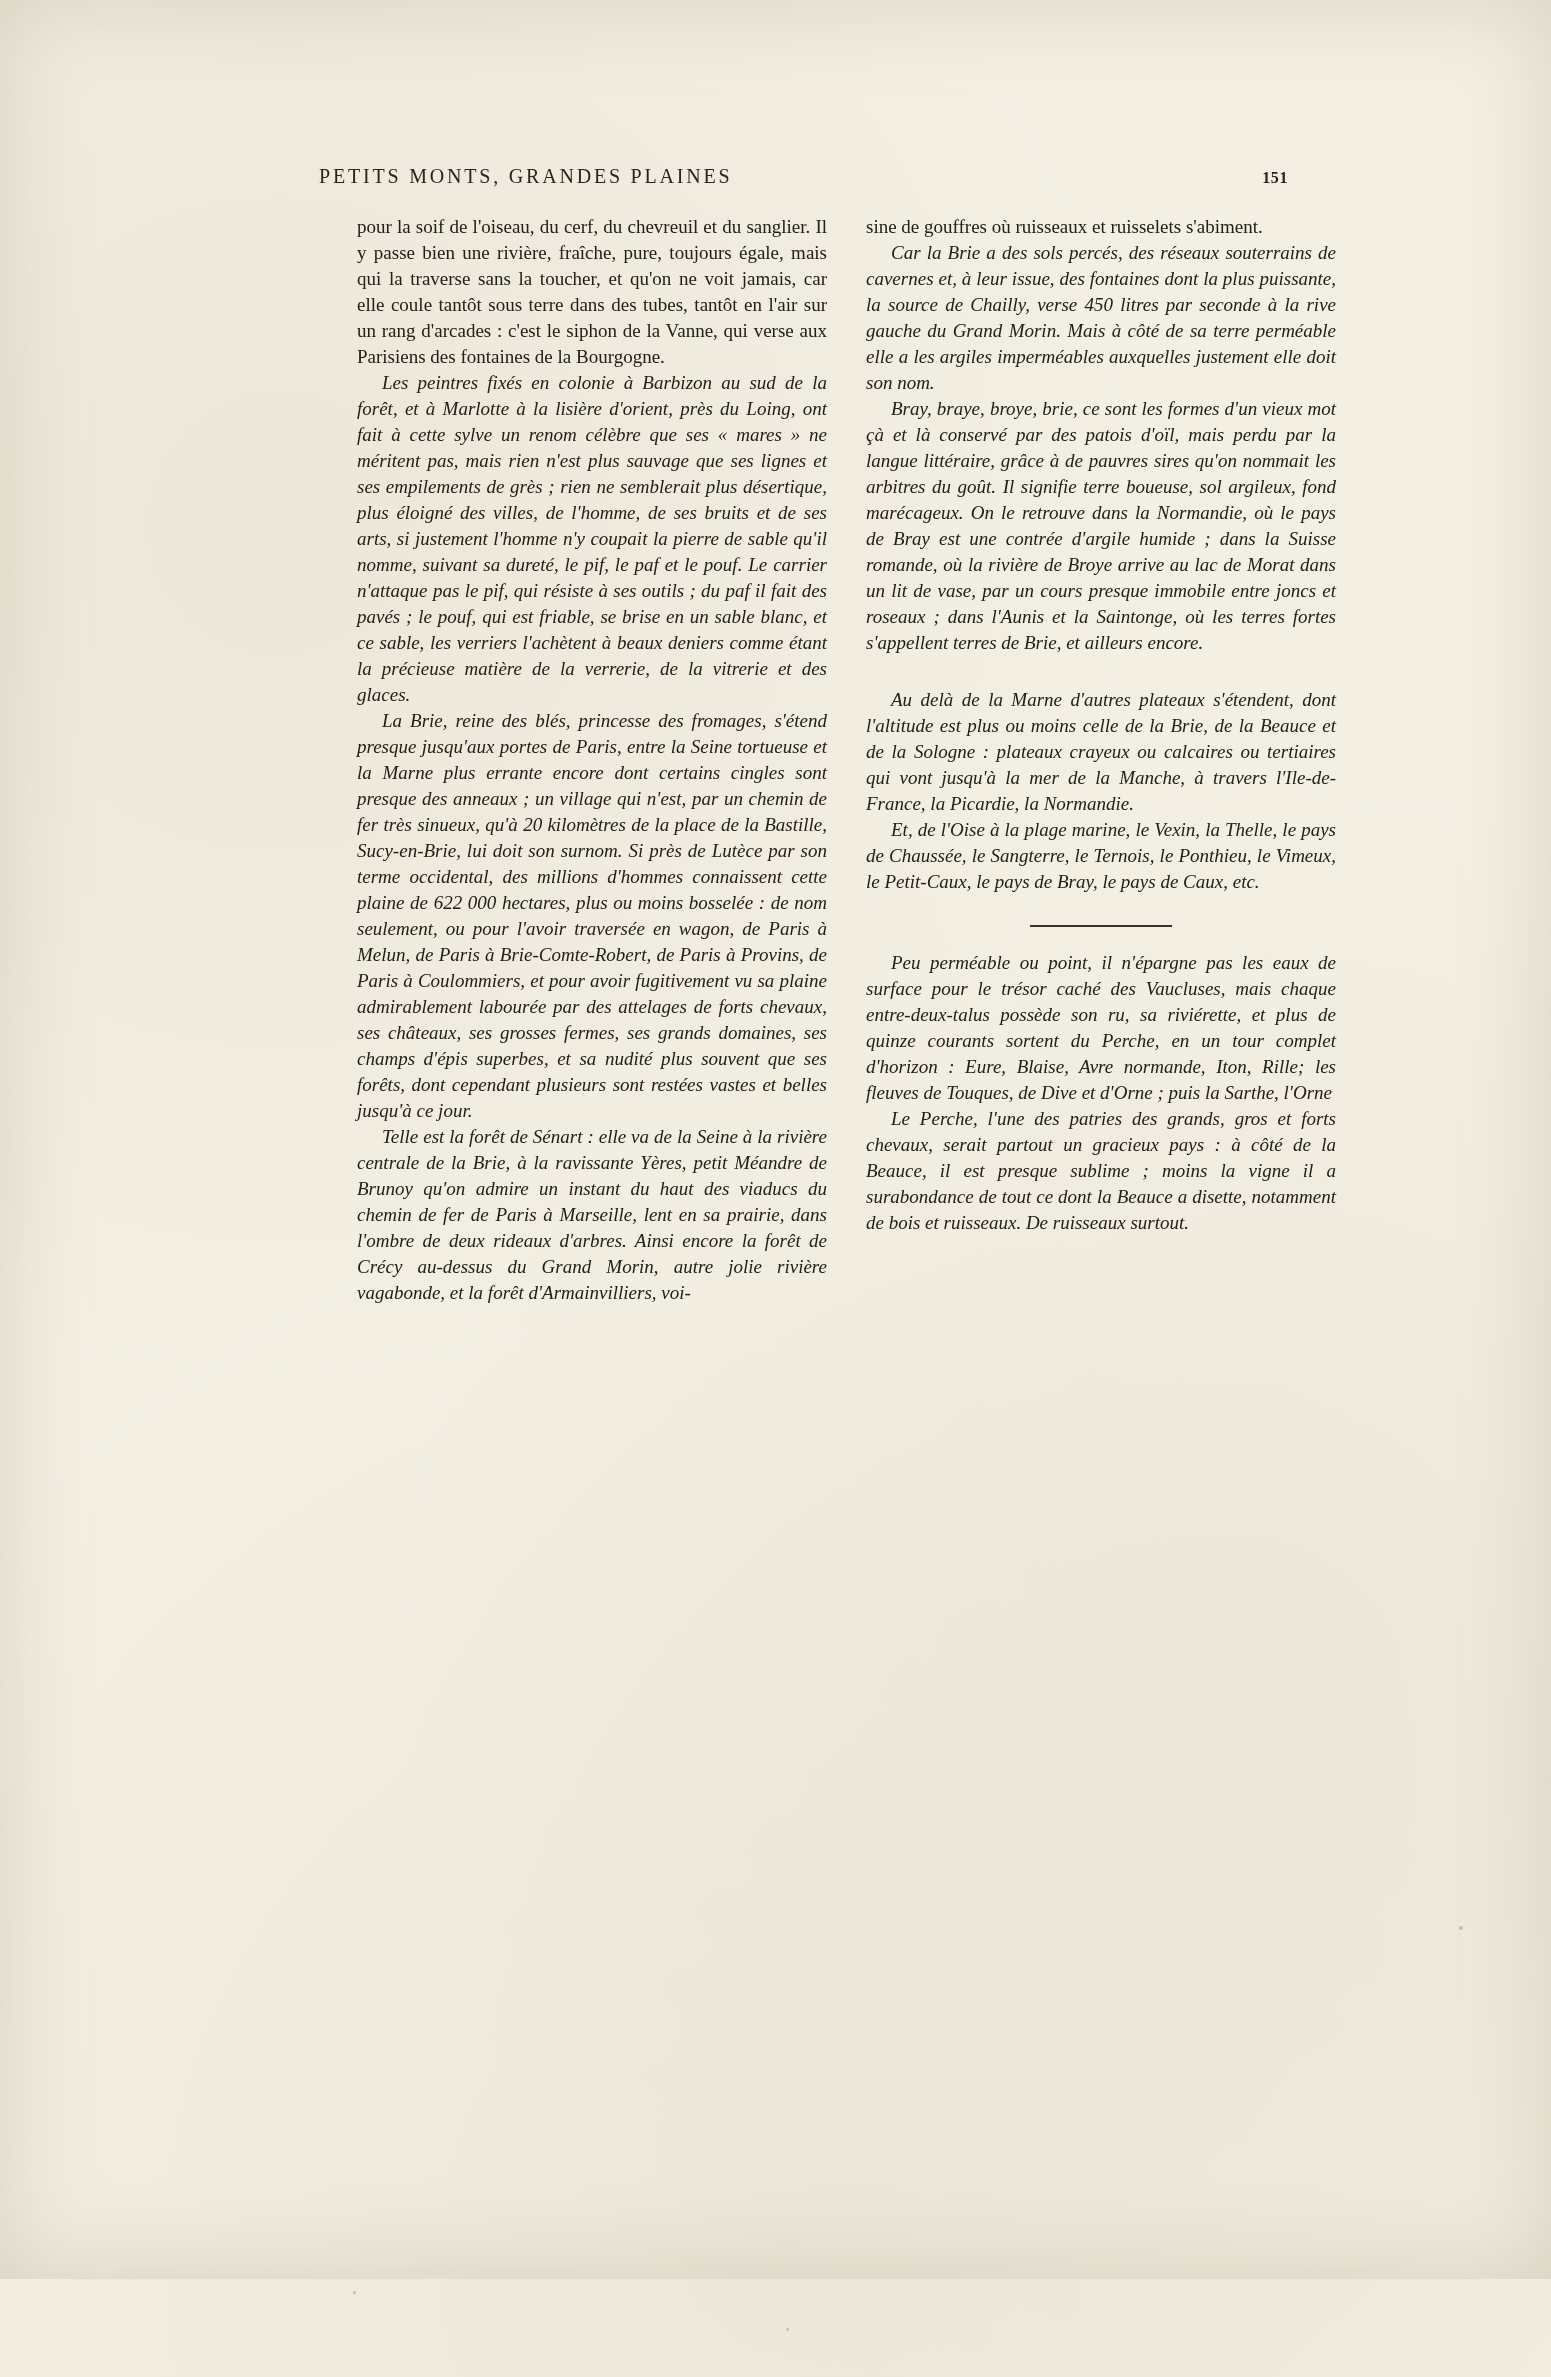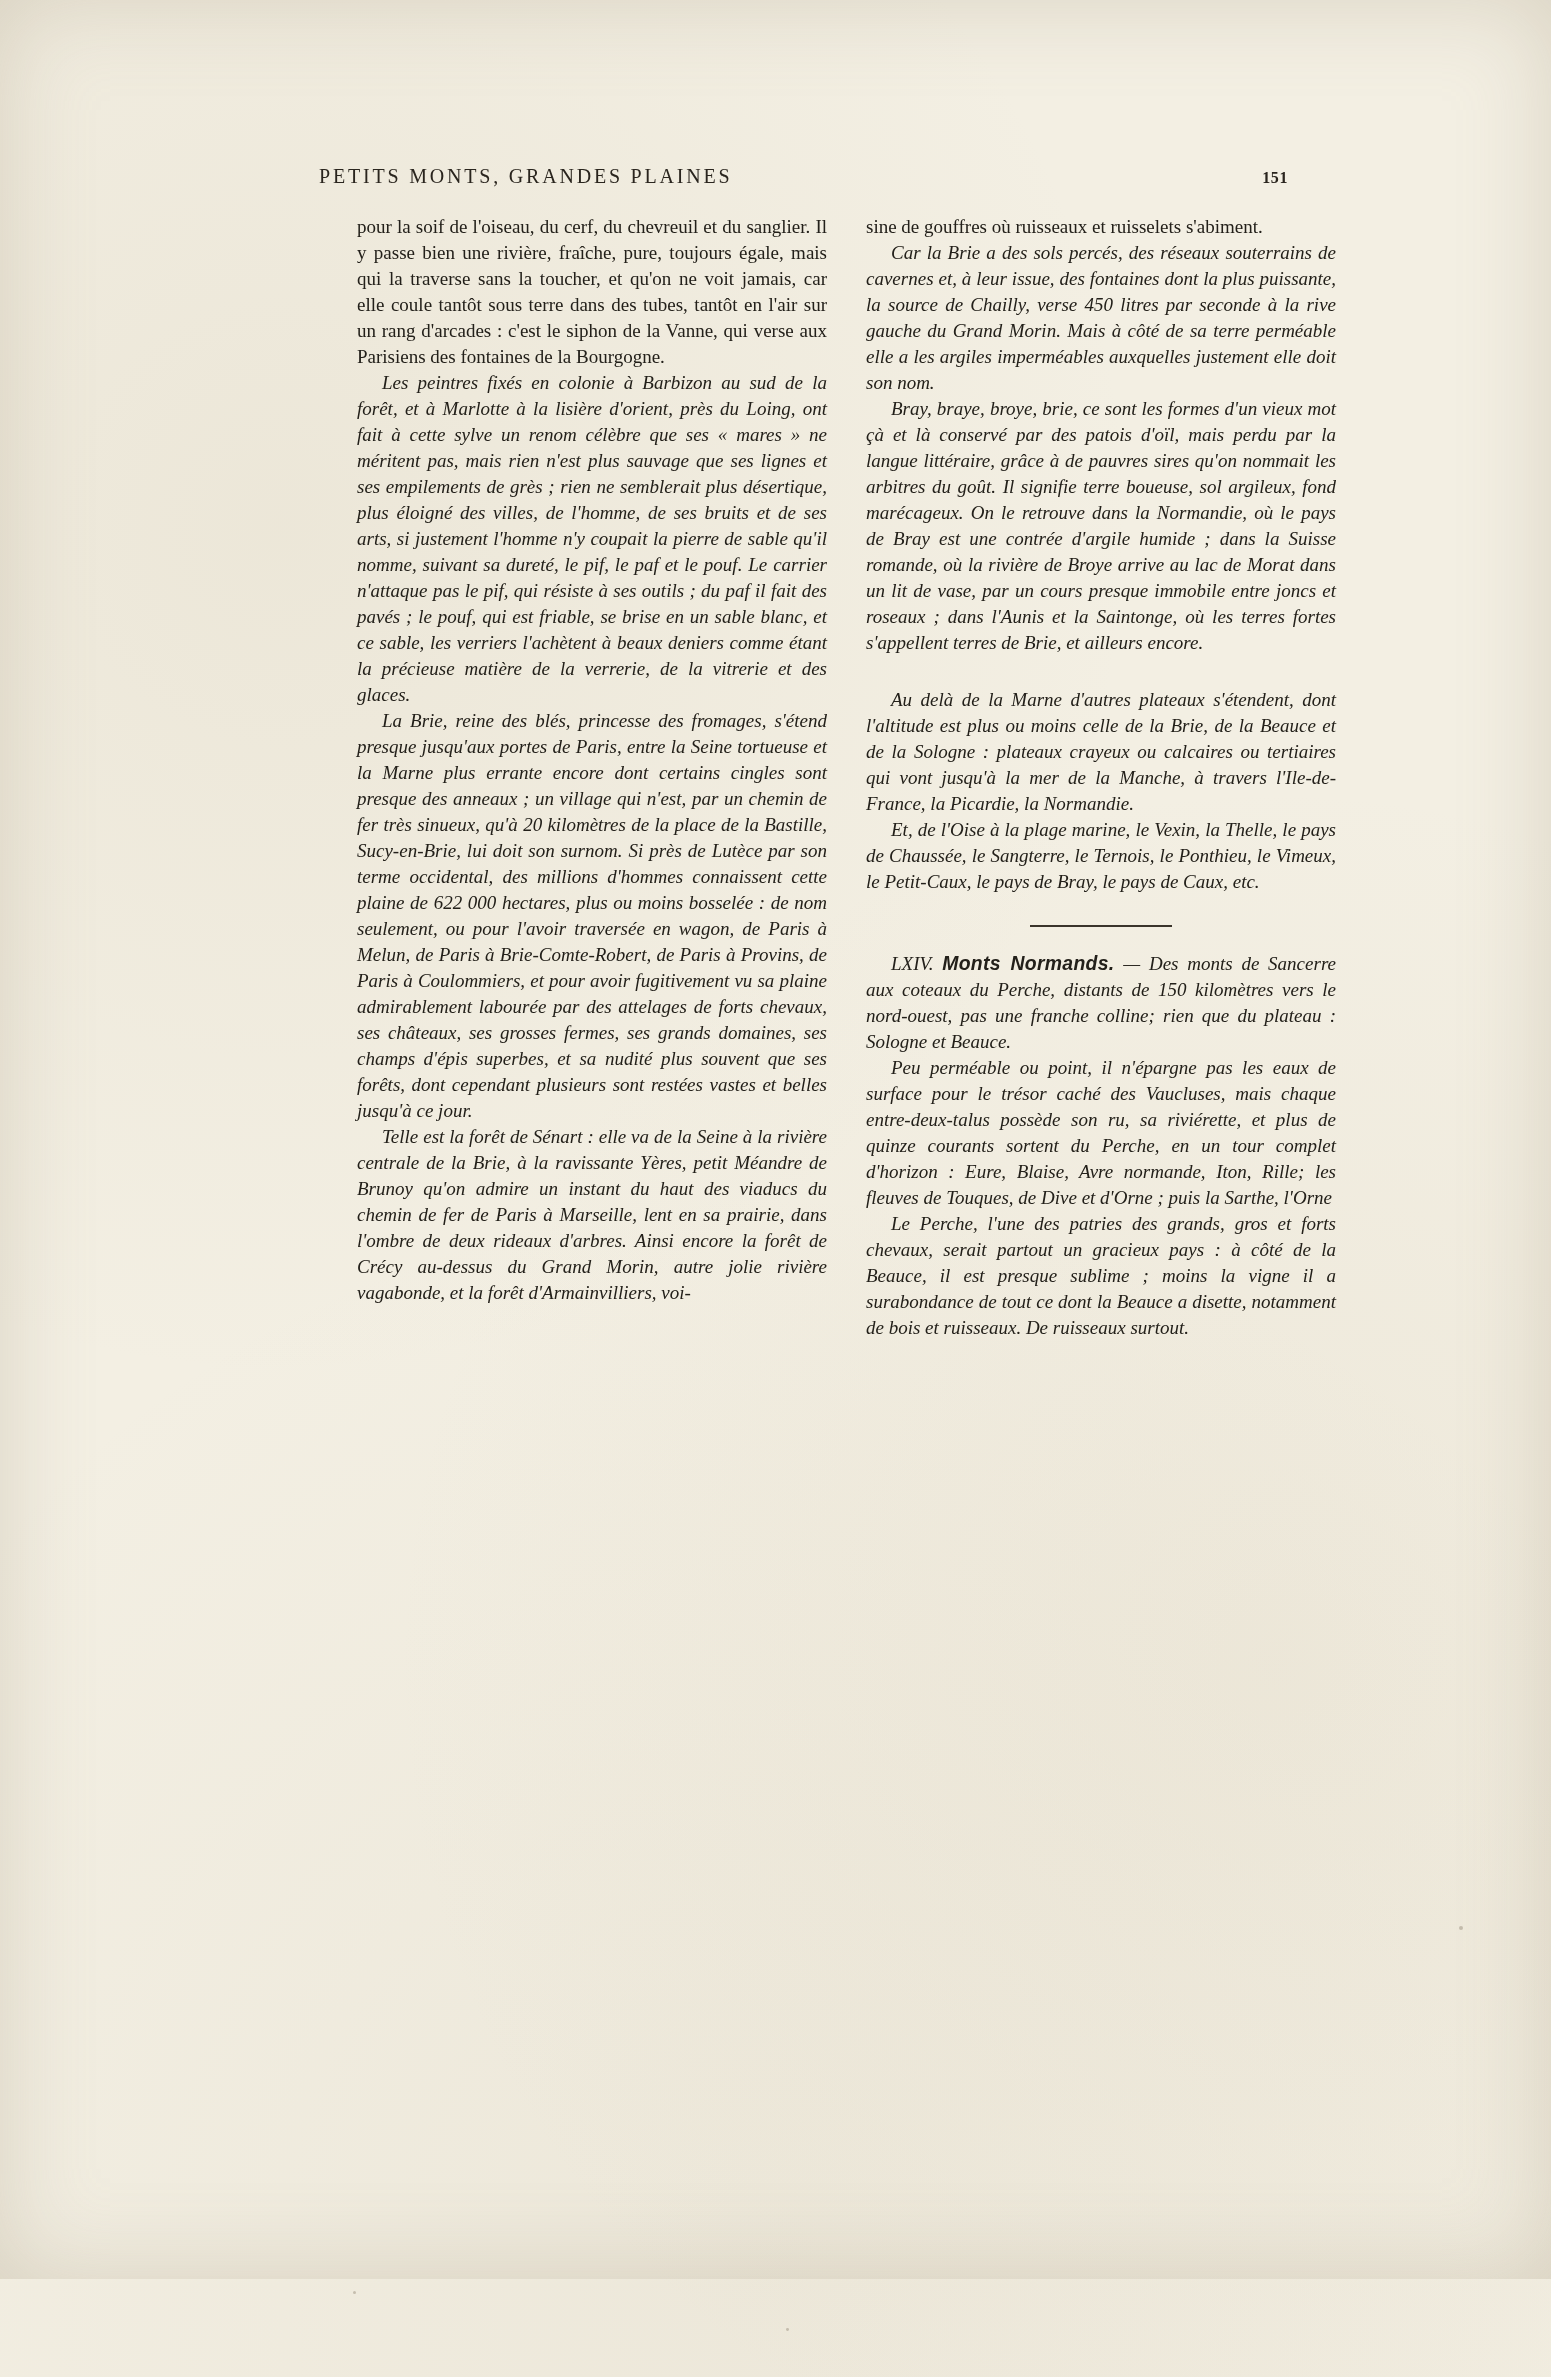--- a/index.html
+++ b/index.html
@@ -135,21 +135,20 @@
 
       <div class="col">
         <p>sine de gouffres où ruisseaux et ruisselets s'abiment.</p>
         <p class="ind">Car la Brie a des sols percés, des réseaux souterrains de cavernes et, à leur issue, des fontaines dont la plus puissante, la source de Chailly, verse 450 litres par seconde à la rive gauche du Grand Morin. Mais à côté de sa terre perméable elle a les argiles imperméables auxquelles justement elle doit son nom.</p>
         <p class="ind">Bray, braye, broye, brie, ce sont les formes d'un vieux mot çà et là conservé par des patois d'oïl, mais perdu par la langue littéraire, grâce à de pauvres sires qu'on nommait les arbitres du goût. Il signifie terre boueuse, sol argileux, fond marécageux. On le retrouve dans la Normandie, où le pays de Bray est une contrée d'argile humide ; dans la Suisse romande, où la rivière de Broye arrive au lac de Morat dans un lit de vase, par un cours presque immobile entre joncs et roseaux ; dans l'Aunis et la Saintonge, où les terres fortes s'appellent terres de Brie, et ailleurs encore.</p>
         <p class="ind biggap">Au delà de la Marne d'autres plateaux s'étendent, dont l'altitude est plus ou moins celle de la Brie, de la Beauce et de la Sologne : plateaux crayeux ou calcaires ou tertiaires qui vont jusqu'à la mer de la Manche, à travers l'Ile-de-France, la Picardie, la Normandie.</p>
         <p class="ind">Et, de l'Oise à la plage marine, le Vexin, la Thelle, le pays de Chaussée, le Sangterre, le Ternois, le Ponthieu, le Vimeux, le Petit-Caux, le pays de Bray, le pays de Caux, etc.</p>
 
         <div class="rule"></div>
 
-        <p class="ind"><span class="sec-num">LXIV.</span> <span class="sec-title">Monts Normands.</span> <span>— Des monts de Sancerre aux coteaux du Perche, distants de 150 kilomètres vers le nord-ouest, pas une franche colline; rien que du plateau : Sologne et Beauce.</span></p>
         <p class="ind">Peu perméable ou point, il n'épargne pas les eaux de surface pour le trésor caché des Vaucluses, mais chaque entre-deux-talus possède son ru, sa riviérette, et plus de quinze courants sortent du Perche, en un tour complet d'horizon : Eure, Blaise, Avre normande, Iton, Rille; les fleuves de Touques, de Dive et d'Orne ; puis la Sarthe, l'Orne</p>
         <p class="ind">Le Perche, l'une des patries des grands, gros et forts chevaux, serait partout un gracieux pays : à côté de la Beauce, il est presque sublime ; moins la vigne il a surabondance de tout ce dont la Beauce a disette, notamment de bois et ruisseaux. De ruisseaux surtout.</p>
       </div>
 
     </div>
 
     <div class="speck" style="left:1459px; top:1926px; width:4px; height:4px;"></div>
     <div class="speck" style="left:353px; top:2291px; width:3.4px; height:3.4px;"></div>
     <div class="speck" style="left:786px; top:2328px; width:2.8px; height:2.8px;"></div>
     <div class="edge-shadow"></div>

